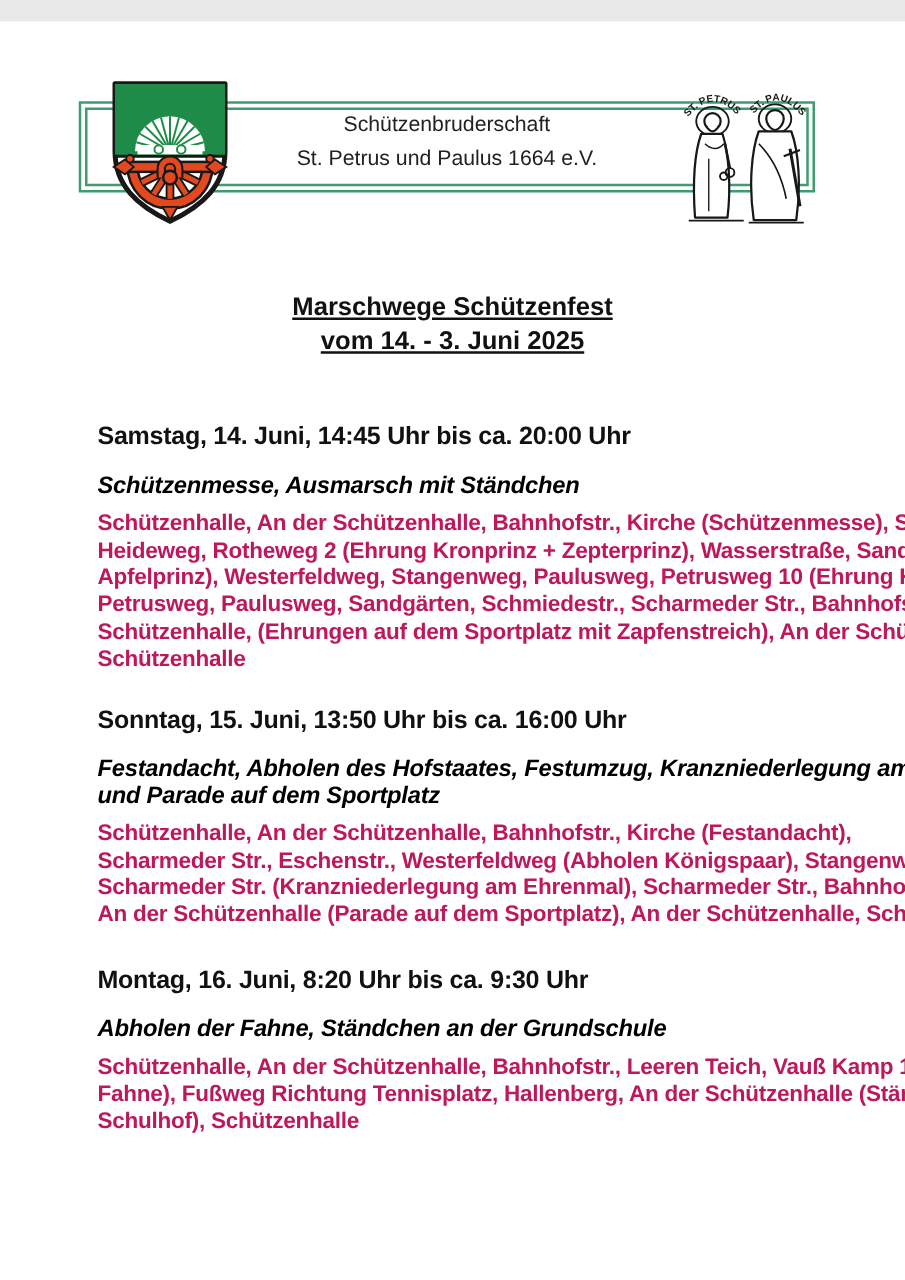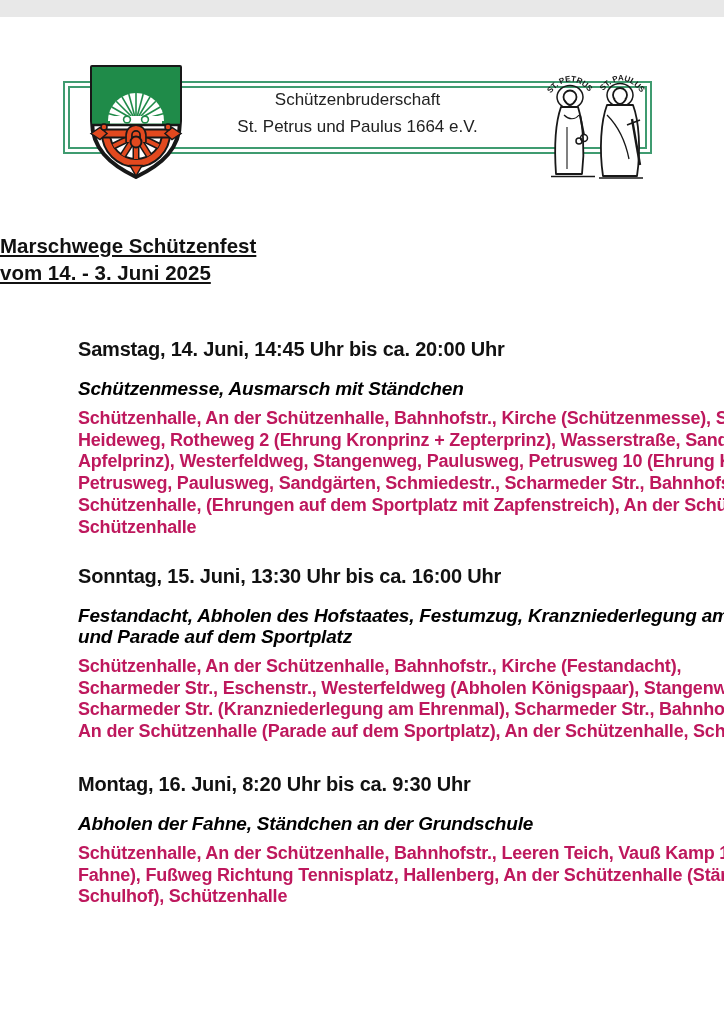--- a/index.html
+++ b/index.html
@@ -14,21 +14,21 @@
     border:7px double #3f9b70;box-sizing:border-box;
   }
   .org{
     position:absolute;left:63px;top:69px;width:589px;
     text-align:center;font-size:17px;line-height:27px;color:#222;
   }
   .shield-wrap{position:absolute;left:87px;top:46px;}
   .saints-wrap{position:absolute;left:537px;top:40px;}
   
   .doc-title{
-    position:absolute;left:0;top:215px;width:724px;
+    position:absolute;left:0;top:215px;width:724px;text-align:center;
     font-size:20.5px;font-weight:bold;line-height:27px;color:#111;
   }
   .doc-title .u{text-decoration:underline;}
   
   .day{position:absolute;left:78px;width:620px;}
   .day-heading{
     font-size:20px;font-weight:bold;
     letter-spacing:-0.2px;margin:0 0 17px 0;color:#111;
   }
   .day-subtitle{
@@ -163,21 +163,21 @@
     <p class="day-subtitle">Schützenmesse, Ausmarsch mit Ständchen</p>
     <p class="day-body">Schützenhalle, An der Schützenhalle, Bahnhofstr., Kirche (Schützenmesse), Scharmeder Str.,
 Heideweg, Rotheweg 2 (Ehrung Kronprinz + Zepterprinz), Wasserstraße, Sandgärten 17 (Ehrung
 Apfelprinz), Westerfeldweg, Stangenweg, Paulusweg, Petrusweg 10 (Ehrung Königspaar),
 Petrusweg, Paulusweg, Sandgärten, Schmiedestr., Scharmeder Str., Bahnhofstr, An der
 Schützenhalle, (Ehrungen auf dem Sportplatz mit Zapfenstreich), An der Schützenhalle,
 Schützenhalle</p>
   </section>
 
   <section class="day s-sonntag">
-    <h2 class="day-heading">Sonntag, 15. Juni, 13:30 Uhr bis ca. 16:00 Uhr</h2>
+    <h2 class="day-heading">Sonntag, 15. Juni, 13:50 Uhr bis ca. 16:00 Uhr</h2>
     <p class="day-subtitle">Festandacht, Abholen des Hofstaates, Festumzug, Kranzniederlegung am Ehrenmal
 und Parade auf dem Sportplatz</p>
     <p class="day-body">Schützenhalle, An der Schützenhalle, Bahnhofstr., Kirche (Festandacht),
 Scharmeder Str., Eschenstr., Westerfeldweg (Abholen Königspaar), Stangenweg,
 Scharmeder Str. (Kranzniederlegung am Ehrenmal), Scharmeder Str., Bahnhofstr.,
 An der Schützenhalle (Parade auf dem Sportplatz), An der Schützenhalle, Schützenhalle</p>
   </section>
 
   <section class="day s-montag">
     <h2 class="day-heading">Montag, 16. Juni, 8:20 Uhr bis ca. 9:30 Uhr</h2>

